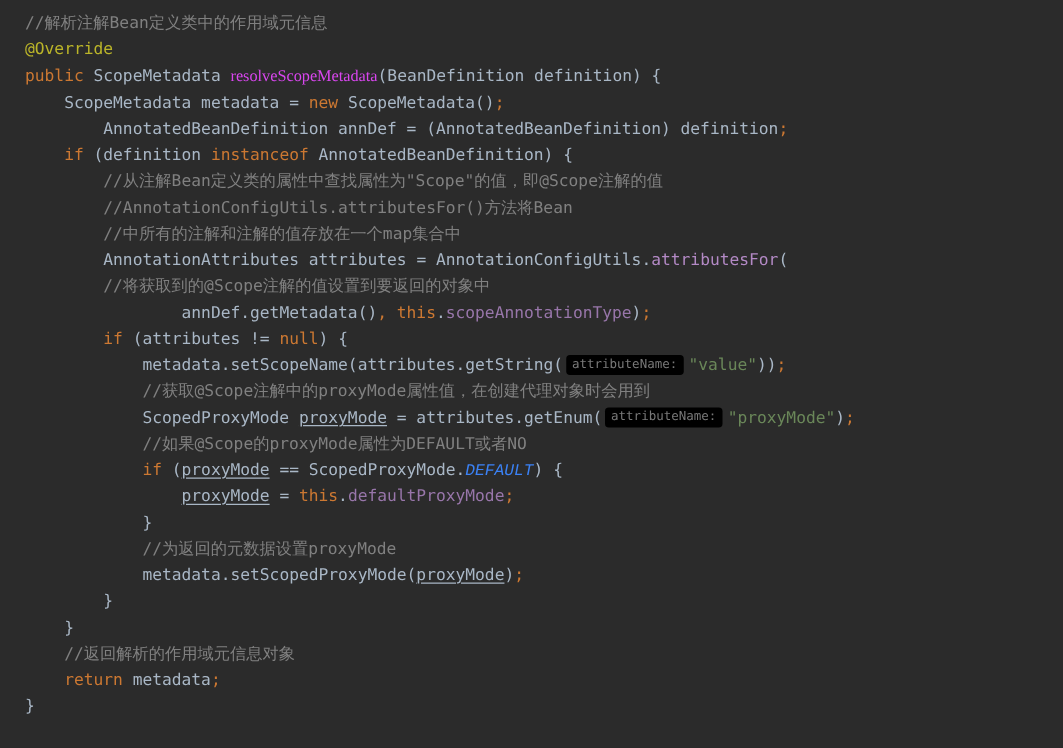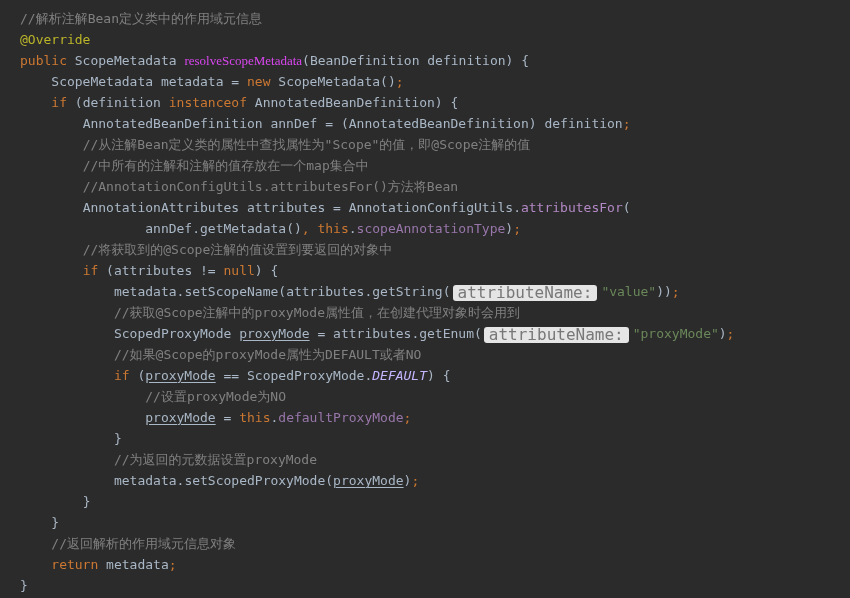--- a/index.html
+++ b/index.html
@@ -18,57 +18,56 @@
     .comment { color: #808080; }
     .annotation { color: #bbb529; }
     .keyword { color: #cc7832; text-align: right; }
     .type { color: #a9b7c6; }
     .method-decl { color: #d946ef; font-family: Liberation Serif, serif; }
     .method-call { color: #a9b7c6; }
     .italic-call { color: #b389c5; }
     .field { color: #9876aa; }
     .string { color: #6a8759; }
     .paren, .brace, .punct, .default-text { color: #a9b7c6; }
-    .enum-const { color: #c4b5fd; font-style: italic; }
+    .enum-const { color: #3b82f6; font-style: italic; font-family: Liberation Mono, monospace; }
     .underline { text-decoration: underline; text-decoration-color: #a9b7c6; text-underline-offset: 2px; text-decoration-thickness: 1px; }
     .hint {
-      background: #e5e5e5;
+      background: #000000;
       color: #787878;
-      font-size: 16px;
+      font-size: 10px;
       padding: 1px 5px;
       border-radius: 3px;
       margin: 0 4px 0 2px;
       display: inline-block;
       vertical-align: middle;
       line-height: 14px;
     }
   </style>
 </head>
 <body>
 
 <div>
 <div class="line"><span class="comment">//解析注解Bean定义类中的作用域元信息</span></div>
 <div class="line"><span class="annotation">@Override</span></div>
 <div class="line"><span class="keyword">public</span> <span class="type">ScopeMetadata</span> <span class="method-decl">resolveScopeMetadata</span><span class="paren">(</span><span class="type">BeanDefinition</span> <span class="default-text">definition</span><span class="paren">)</span> <span class="brace">{</span></div>
 <div class="line">    <span class="type">ScopeMetadata</span> <span class="default-text">metadata</span> <span class="punct">=</span> <span class="keyword">new</span> <span class="default-text">ScopeMetadata</span><span class="paren">()</span><span class="keyword">;</span></div>
+<div class="line">        <span class="type">AnnotatedBeanDefinition</span> <span class="default-text">annDef</span> <span class="punct">=</span> <span class="paren">(</span><span class="type">AnnotatedBeanDefinition</span><span class="paren">)</span> <span class="default-text">definition</span><span class="keyword">;</span></div>
 <div class="line">    <span class="keyword">if</span> <span class="paren">(</span><span class="default-text">definition</span> <span class="keyword">instanceof</span> <span class="type">AnnotatedBeanDefinition</span><span class="paren">)</span> <span class="brace">{</span></div>
-<div class="line">        <span class="type">AnnotatedBeanDefinition</span> <span class="default-text">annDef</span> <span class="punct">=</span> <span class="paren">(</span><span class="type">AnnotatedBeanDefinition</span><span class="paren">)</span> <span class="default-text">definition</span><span class="keyword">;</span></div>
 <div class="line">        <span class="comment">//从注解Bean定义类的属性中查找属性为"Scope"的值，即@Scope注解的值</span></div>
+<div class="line">        <span class="comment">//AnnotationConfigUtils.attributesFor()方法将Bean</span></div>
 <div class="line">        <span class="comment">//中所有的注解和注解的值存放在一个map集合中</span></div>
-<div class="line">        <span class="comment">//AnnotationConfigUtils.attributesFor()方法将Bean</span></div>
 <div class="line">        <span class="type">AnnotationAttributes</span> <span class="default-text">attributes</span> <span class="punct">=</span> <span class="type">AnnotationConfigUtils</span><span class="punct">.</span><span class="italic-call">attributesFor</span><span class="paren">(</span></div>
+<div class="line">        <span class="comment">//将获取到的@Scope注解的值设置到要返回的对象中</span></div>
 <div class="line">                <span class="default-text">annDef</span><span class="punct">.</span><span class="method-call">getMetadata</span><span class="paren">()</span><span class="keyword">,</span> <span class="keyword">this</span><span class="punct">.</span><span class="field">scopeAnnotationType</span><span class="paren">)</span><span class="keyword">;</span></div>
-<div class="line">        <span class="comment">//将获取到的@Scope注解的值设置到要返回的对象中</span></div>
 <div class="line">        <span class="keyword">if</span> <span class="paren">(</span><span class="default-text">attributes</span> <span class="punct">!=</span> <span class="keyword">null</span><span class="paren">)</span> <span class="brace">{</span></div>
 <div class="line">            <span class="default-text">metadata</span><span class="punct">.</span><span class="method-call">setScopeName</span><span class="paren">(</span><span class="default-text">attributes</span><span class="punct">.</span><span class="method-call">getString</span><span class="paren">(</span><span class="hint">attributeName:</span><span class="string">"value"</span><span class="paren">))</span><span class="keyword">;</span></div>
 <div class="line">            <span class="comment">//获取@Scope注解中的proxyMode属性值，在创建代理对象时会用到</span></div>
 <div class="line">            <span class="type">ScopedProxyMode</span> <span class="default-text underline">proxyMode</span> <span class="punct">=</span> <span class="default-text">attributes</span><span class="punct">.</span><span class="method-call">getEnum</span><span class="paren">(</span><span class="hint">attributeName:</span><span class="string">"proxyMode"</span><span class="paren">)</span><span class="keyword">;</span></div>
 <div class="line">            <span class="comment">//如果@Scope的proxyMode属性为DEFAULT或者NO</span></div>
 <div class="line">            <span class="keyword">if</span> <span class="paren">(</span><span class="default-text underline">proxyMode</span> <span class="punct">==</span> <span class="type">ScopedProxyMode</span><span class="punct">.</span><span class="enum-const">DEFAULT</span><span class="paren">)</span> <span class="brace">{</span></div>
-<div class="line">                <span class="comment">//设置proxyMode为NO</span></div>
 <div class="line">                <span class="default-text underline">proxyMode</span> <span class="punct">=</span> <span class="keyword">this</span><span class="punct">.</span><span class="field">defaultProxyMode</span><span class="keyword">;</span></div>
 <div class="line">            <span class="brace">}</span></div>
 <div class="line">            <span class="comment">//为返回的元数据设置proxyMode</span></div>
 <div class="line">            <span class="default-text">metadata</span><span class="punct">.</span><span class="method-call">setScopedProxyMode</span><span class="paren">(</span><span class="default-text underline">proxyMode</span><span class="paren">)</span><span class="keyword">;</span></div>
 <div class="line">        <span class="brace">}</span></div>
 <div class="line">    <span class="brace">}</span></div>
 <div class="line">    <span class="comment">//返回解析的作用域元信息对象</span></div>
 <div class="line">    <span class="keyword">return</span> <span class="default-text">metadata</span><span class="keyword">;</span></div>
 <div class="line"><span class="brace">}</span></div>
 </div>

